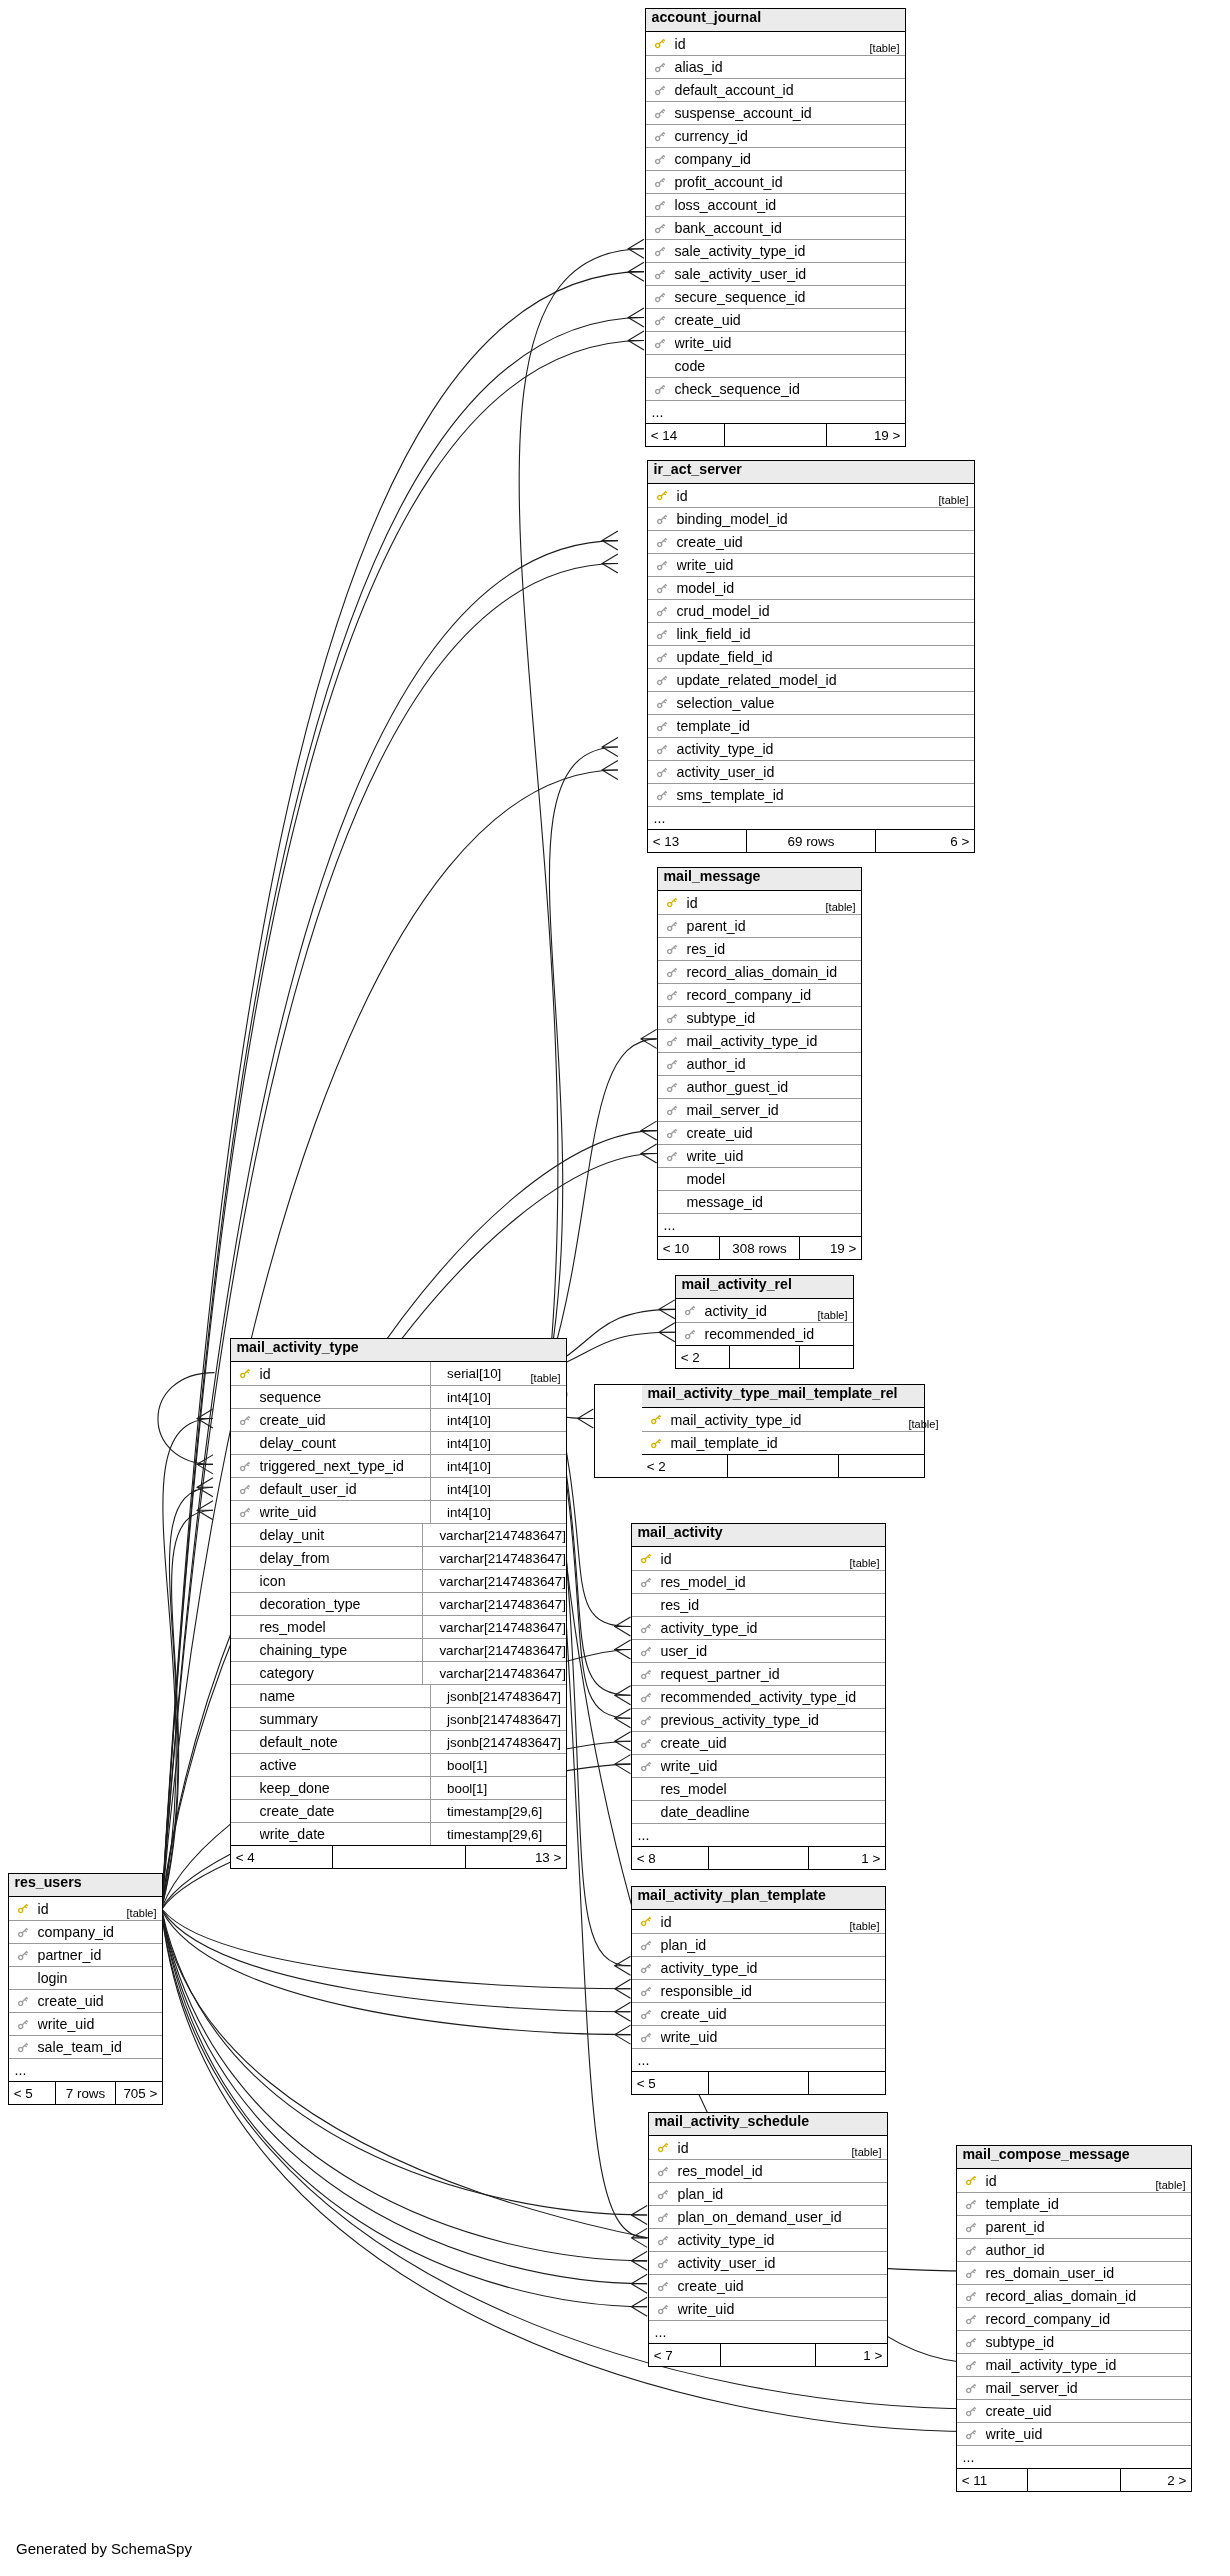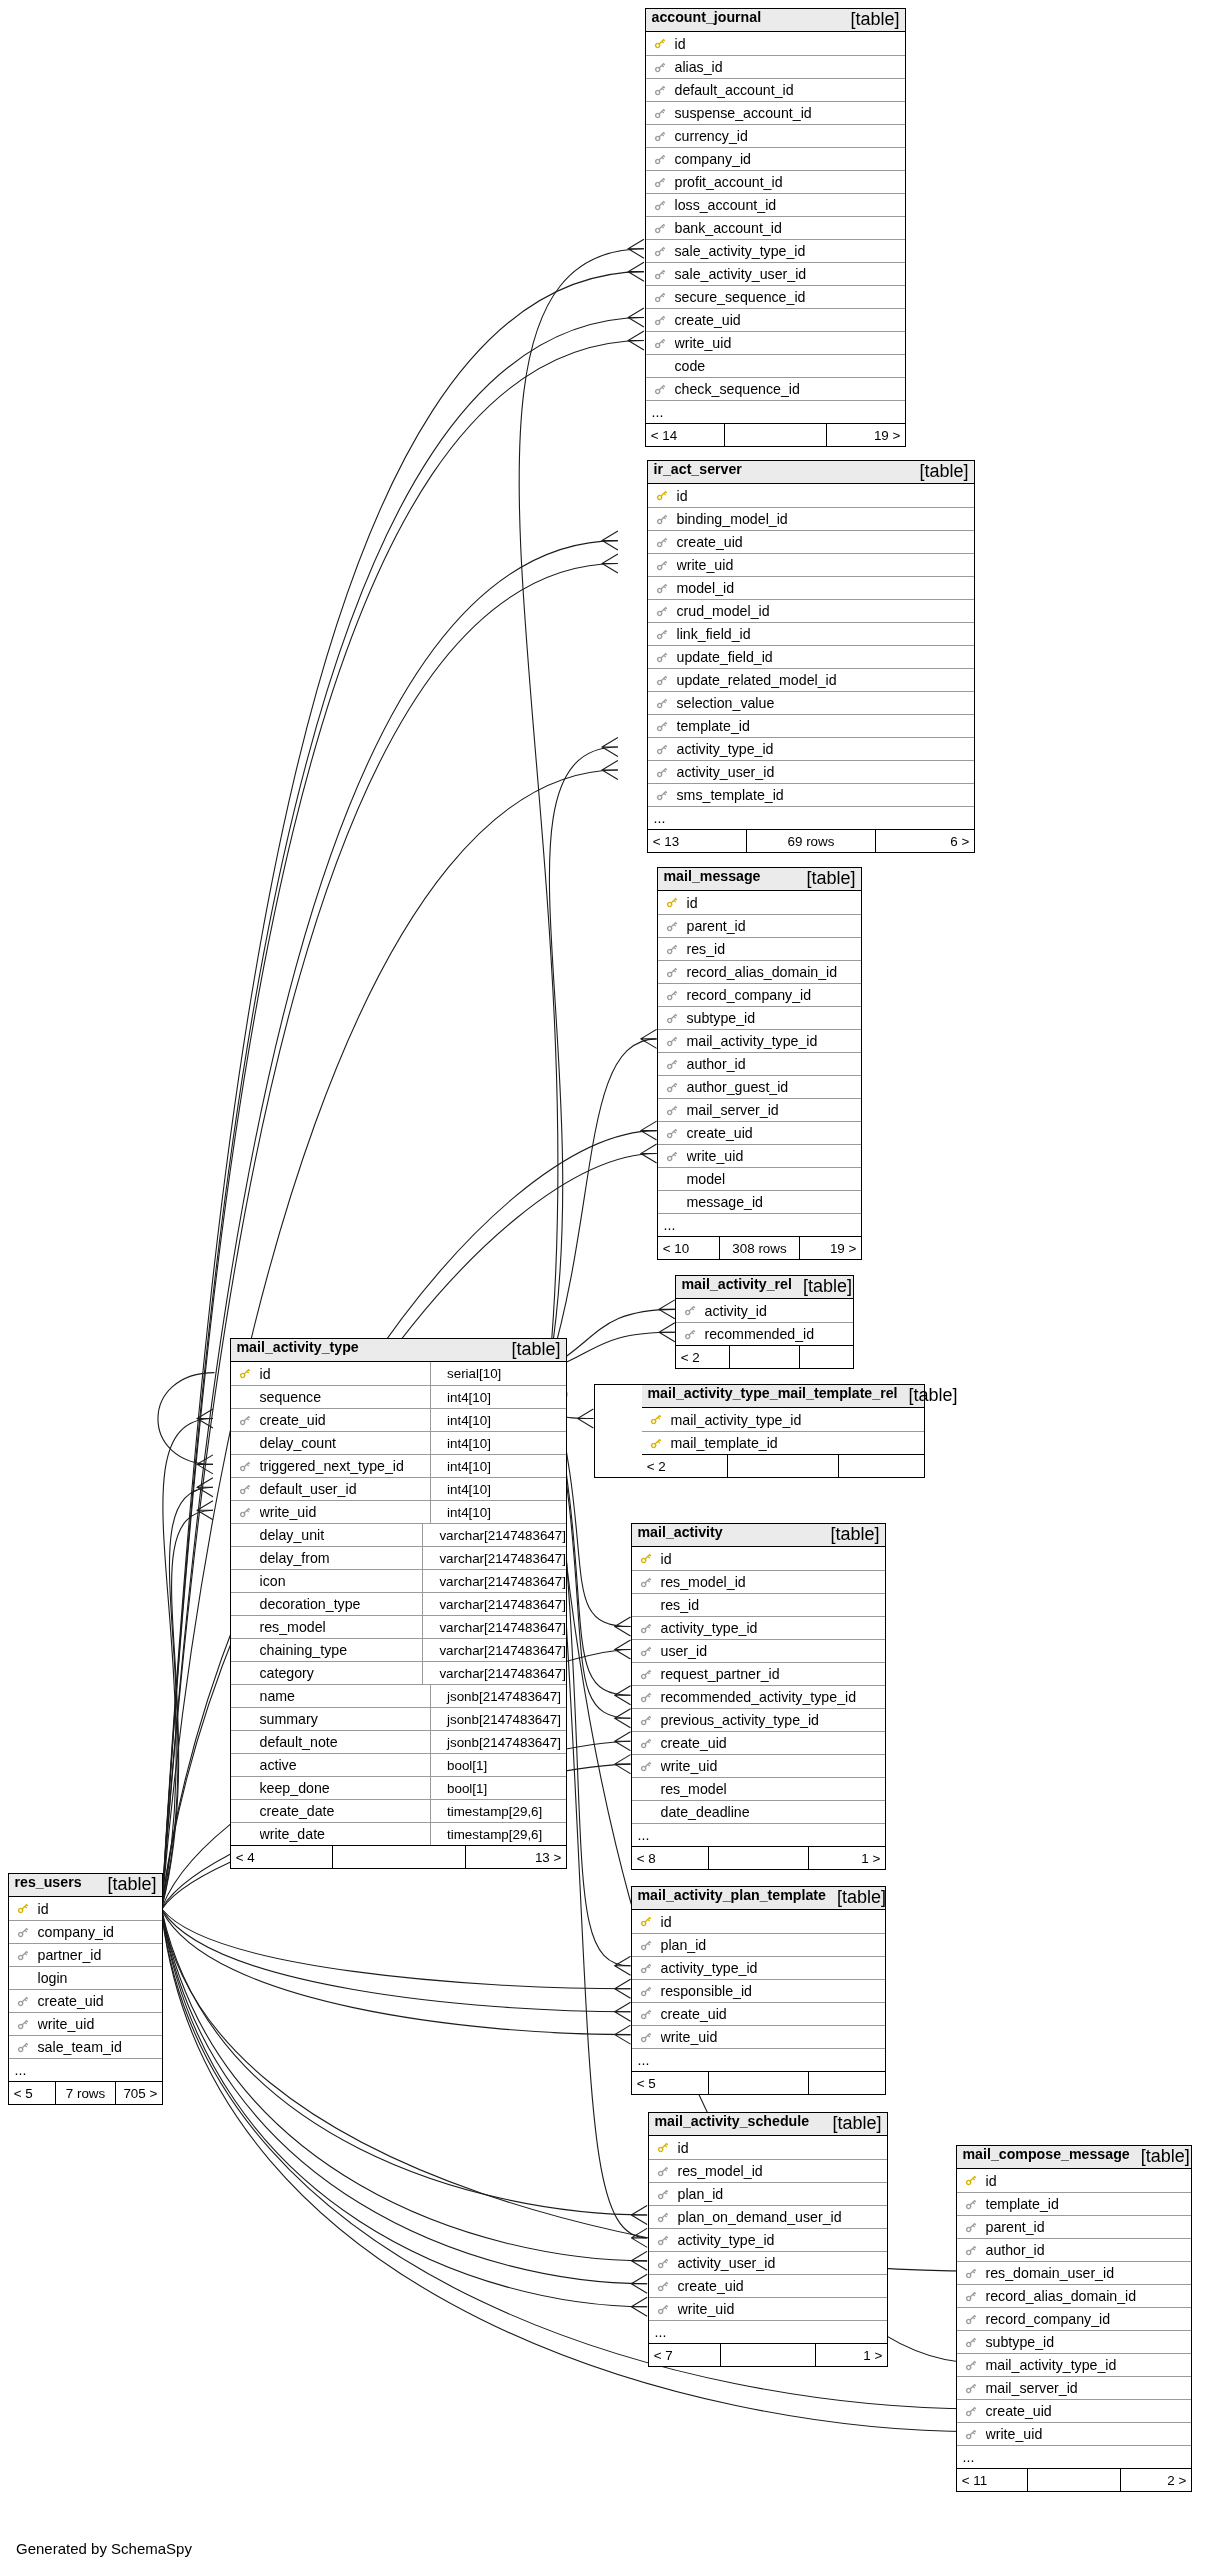--- a/index.html
+++ b/index.html
@@ -5,21 +5,21 @@
   * { box-sizing: border-box; }
   html, body { margin: 0; padding: 0; background: #fff; }
   body { font-family: "Liberation Sans", "DejaVu Sans", sans-serif; color: #000; }
   #canvas { position: relative; width: 1231px; height: 2576px; background: #ffffff; overflow: hidden; }
   #edges { position: absolute; left: 0; top: 0; }
   .edge { fill: none; stroke: #1c1c1c; stroke-width: 1.4; }
   .tbl { position: absolute; background: #fff; border: 0.8px solid #000; }
   .tbl-header { height: 23px; background: #ebebeb; border-bottom: 0.8px solid #000;
                 display: flex; justify-content: space-between; align-items: flex-start; padding: 0 5.5px; }
   .tbl-name { font-weight: bold; font-size: 14.2px; white-space: nowrap; }
-  .tbl-tag { font-size: 18px; margin-left: 11px; white-space: nowrap; }
+  .tbl-tag { font-size: 11px; margin-left: 11px; white-space: nowrap; margin-top: 33px; }
   .tbl-row { height: 23px; display: flex; align-items: center; border-top: 0.8px solid #9a9a9a; overflow: hidden; }
   .tbl-header + .tbl-row { border-top: none; }
   .row-gutter { flex: 0 0 28.5px; display: flex; justify-content: center; align-items: center; }
   .row-label { flex: 1 1 auto; font-size: 14.2px; white-space: nowrap; overflow: hidden; }
   .row-type { flex: 0 0 136px; align-self: stretch; display: flex; align-items: center;
               border-left: 0.8px solid #9a9a9a; padding-left: 16px; font-size: 13.4px; white-space: nowrap; }
   .tbl-row.ellipsis { padding-left: 5.5px; }
   .tbl-footer { height: 23px; border-top: 0.8px solid #000; display: flex; font-size: 13.4px; }
   .tbl-footer .cell { display: flex; align-items: center; padding: 0 4.7px; white-space: nowrap; }
   .cell-left { flex: 0 0 30%; justify-content: flex-start; }

